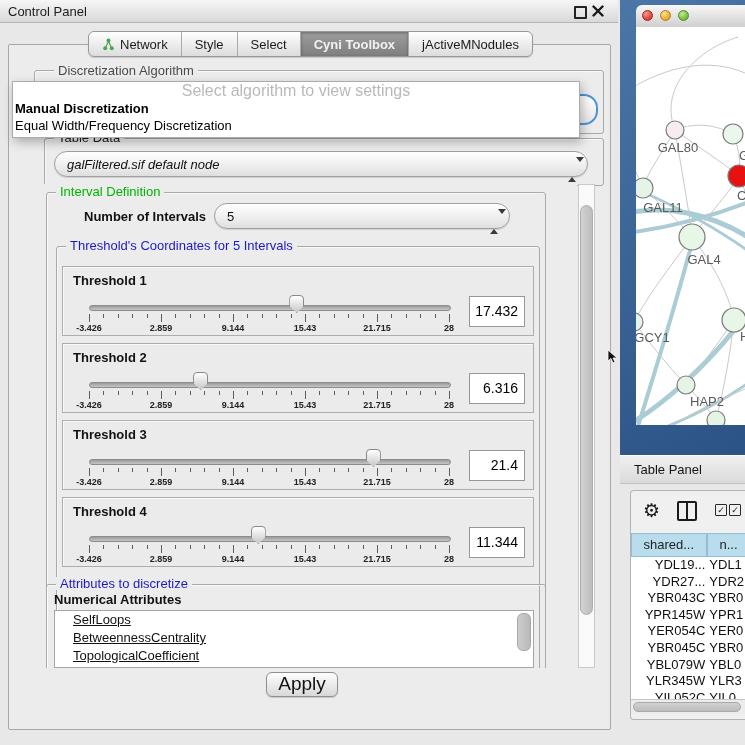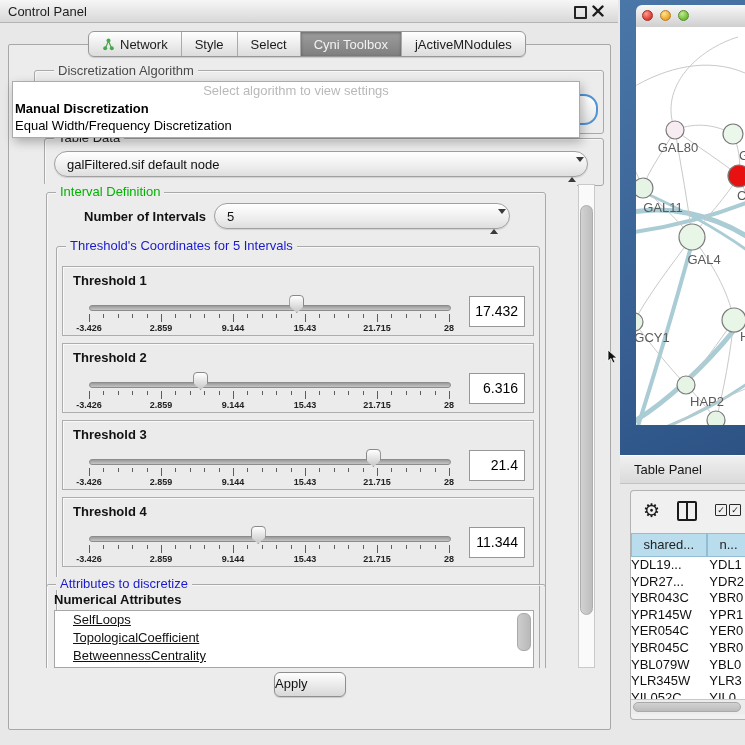--- a/index.html
+++ b/index.html
@@ -15,21 +15,21 @@
   
   .content-frame{position:absolute;left:8px;top:44px;width:601px;height:684px;
      background:#ececec;border:1px solid #a8a8a8;border-radius:2px;}
   
   .tabbar{position:absolute;display:flex;height:24px;border:1px solid #989898;border-radius:6px;
      background:linear-gradient(#ffffff,#dcdcdc);overflow:hidden;box-shadow:0 1px 1px rgba(0,0,0,.15);}
   .tab{display:flex;align-items:center;gap:5px;padding:0 13px;font-size:13px;color:#1b1b1b;
      border-left:1px solid #aaaaaa;cursor:default;white-space:nowrap;}
   .tab:first-child{border-left:none;}
   .tab.selected{background:linear-gradient(#9d9d9d,#7f7f7f);color:#f2f2f2;
-     box-shadow:inset 0 1px 3px rgba(0,0,0,.35);}
+     box-shadow:inset 0 1px 3px rgba(0,0,0,.35);font-weight:bold;}
   #topTabs{left:88px;top:31px;}
   #bottomTabs{left:142px;top:703px;height:22px;}
   
   .group{position:absolute;border:1px solid #a9a9a9;border-radius:3px;
      box-shadow:inset 1px 1px 0 rgba(255,255,255,.65);}
   .group-label{position:absolute;font-size:13px;line-height:13px;background:#ececec;padding:0 4px;z-index:2;}
   .lbl-plain{color:#3c3c3c;} .lbl-green{color:#00b400;} .lbl-blue{color:#1a1acc;}
   
   .combo{position:absolute;height:26px;border:1px solid #a0a0a0;border-radius:13px;
      background:linear-gradient(#ffffff,#ececec 65%,#dedede);box-shadow:0 1px 1px rgba(0,0,0,.12);
@@ -37,21 +37,21 @@
   .spinner{position:absolute;right:11px;top:5px;width:8px;height:16px;}
   .spinner .up{width:0;height:0;border-left:4px solid transparent;border-right:4px solid transparent;
      border-bottom:5px solid #3a3a3a;margin-bottom:3px;}
   .spinner .dn{width:0;height:0;border-left:4px solid transparent;border-right:4px solid transparent;
      border-top:5px solid #3a3a3a;}
   
   .focus-combo{position:absolute;left:560px;top:94px;width:34px;height:27px;border:2px solid #4d94d6;
      border-radius:14px;background:linear-gradient(#fff,#e6e6e6);box-shadow:0 0 3px #8cbcе8;z-index:4;}
   .algo-popup{position:absolute;left:12px;top:81px;width:566px;height:55px;background:#fff;
      border:1px solid #ababab;box-shadow:2px 4px 10px rgba(0,0,0,.28);z-index:5;}
-  .popup-placeholder{height:18px;line-height:18px;text-align:center;color:#b9b9b9;font-size:13px;}
+  .popup-placeholder{height:18px;line-height:18px;text-align:center;color:#b9b9b9;font-size:16px;}
   .popup-opt{height:17px;line-height:17px;font-size:13px;padding-left:2px;color:#000;}
   .popup-opt.bold{font-weight:bold;}
   
   .scroll-area{position:absolute;left:16px;top:184px;width:561px;height:484px;overflow:hidden;background:#ececec;}
   .v-scrollbar{position:absolute;left:578px;top:184px;width:17px;height:484px;background:#fafafa;
      border:1px solid #c9c9c9;box-sizing:border-box;}
   .v-scrollbar .thumb{position:absolute;left:1px;top:20px;width:13px;height:410px;border-radius:7px;
      background:linear-gradient(90deg,#d2d2d2,#bdbdbd);border:1px solid #adadad;box-sizing:border-box;}
   
   .thresh-panel{position:absolute;left:46px;width:470px;height:68px;background:#ebebeb;
@@ -73,22 +73,22 @@
      border:1px solid #979797;box-sizing:border-box;font-size:14px;line-height:29px;
      text-align:right;padding-right:6px;color:#000;}
   
   .attr-title{position:absolute;font-size:13px;font-weight:bold;color:#121212;}
   .attr-list{position:absolute;background:#fff;border:1px solid #a6a6a6;overflow:hidden;}
   .list-item{font-size:13px;line-height:18px;padding-left:18px;color:#111;white-space:nowrap;}
   .list-vsb{position:absolute;right:2px;top:2px;width:12px;height:36px;border-radius:6px;
      background:linear-gradient(90deg,#cdcdcd,#b9b9b9);border:1px solid #a9a9a9;}
   
   .apply-btn{position:absolute;left:266px;top:672px;width:70px;height:23px;border:1px solid #8f8f8f;
-     border-radius:6px;background:linear-gradient(#fefefe,#d8d8d8);font-size:13px;
-     line-height:22px;box-shadow:0 1px 1px rgba(0,0,0,.15);margin-left:8px;}
+     border-radius:6px;background:linear-gradient(#fefefe,#d8d8d8);font-size:19px;text-align:center;
+     line-height:22px;box-shadow:0 1px 1px rgba(0,0,0,.15);}
   
   .net-window{position:absolute;left:620px;top:0;width:125px;height:455px;
      background:linear-gradient(150deg,#4a76a8,#2d5385);}
   .net-titlebar{position:absolute;left:16px;top:5px;width:109px;height:22px;
      background:linear-gradient(#f8f8f8,#cfcfcf);border-radius:6px 0 0 0;border-bottom:1px solid #9a9a9a;}
   .tl{position:absolute;top:5px;width:11px;height:11px;border-radius:50%;box-sizing:border-box;}
   .tl.red{left:6px;background:radial-gradient(circle at 35% 30%,#ff9c90,#e0463d 60%,#c02f27);border:1px solid #a52a22;}
   .tl.yellow{left:24px;background:radial-gradient(circle at 35% 30%,#ffe49a,#eead31 60%,#d18d1f);border:1px solid #b67c1a;}
   .tl.green{left:42px;background:radial-gradient(circle at 35% 30%,#c4e896,#79c23f 60%,#5ba32c);border:1px solid #4f8f26;}
   .net-canvas{position:absolute;left:16px;top:27px;width:109px;height:398px;background:#ffffff;overflow:hidden;}
@@ -103,21 +103,21 @@
   .col-ico{position:absolute;left:46px;top:10px;width:16px;height:16px;border:2px solid #1a1a1a;border-radius:2px;}
   .col-ico:before{content:"";position:absolute;left:7px;top:0;width:2px;height:16px;background:#1a1a1a;}
   .chk{position:absolute;top:13px;width:10px;height:10px;border:1.5px solid #2a2a2a;border-radius:1px;
      font-size:9px;line-height:10px;text-align:center;color:#222;font-family:"DejaVu Sans",sans-serif;}
   .thead{position:absolute;left:0;top:42px;width:115px;height:24px;display:flex;}
   .th{box-sizing:border-box;background:#badded;border:1px solid #93bdd2;font-size:13px;
      line-height:22px;text-align:center;color:#222;overflow:hidden;white-space:nowrap;}
   .th.c1{width:77px;} .th.c2{width:40px;text-align:left;padding-left:12px;}
   .tbody{position:absolute;left:0;top:66px;width:115px;height:142px;background:#fff;overflow:hidden;}
   .trow{display:flex;height:16.6px;font-size:13px;line-height:16.6px;background:#fff;}
-  .tc1{width:77px;text-align:left;overflow:hidden;white-space:nowrap;}
+  .tc1{width:77px;text-align:right;overflow:hidden;white-space:nowrap;}
   .tc2{width:38px;overflow:hidden;white-space:nowrap;padding-left:4px;}
   .h-scrollbar{position:absolute;left:0px;top:208px;width:115px;height:14px;background:#ececec;border-top:1px solid #c6c6c6;}
   .h-scrollbar .thumb{position:absolute;left:2px;top:1.5px;width:108px;height:10px;border-radius:5px;
      background:linear-gradient(#d2d2d2,#bcbcbc);border:1px solid #a9a9a9;box-sizing:border-box;}
   .cursor{position:absolute;left:607px;top:349px;z-index:9;}
   svg text{font-family:"Liberation Sans",sans-serif;}
 </style>
 </head>
 <body>
 
@@ -162,21 +162,21 @@
   <div class="focus-combo"></div>
 
   <div class="algo-popup">
     <div class="popup-placeholder">Select algorithm to view settings</div>
     <div class="popup-opt bold">Manual Discretization</div>
     <div class="popup-opt">Equal Width/Frequency Discretization</div>
   </div>
 
   <div class="group" style="left:44px;top:138px;width:558px;height:46px;"></div>
   <div class="group-label lbl-plain" style="left:54px;top:131px;color:#1c1c1c;z-index:3;">Table Data</div>
-  <div class="combo" style="left:54px;top:151px;width:534px;">
+  <div class="combo" style="left:54px;top:151px;width:534px;font-style:italic;">
     <span>galFiltered.sif default node</span>
     <span class="spinner"><span class="up"></span><span class="dn"></span></span>
   </div>
 
   <div class="scroll-area">
 
     <div class="group" style="left:30px;top:8px;width:498px;height:566px;"></div>
     <div class="group-label lbl-green" style="left:40px;top:1px;">Interval Definition</div>
 
     <div class="attr-title" style="left:68px;top:25px;">Number of Intervals</div>
@@ -364,22 +364,22 @@
       </div>
       <div class="t-value">11.344</div>
     </div>
 
     <div class="group" style="left:30px;top:400px;width:498px;height:95px;"></div>
     <div class="group-label lbl-blue" style="left:40px;top:393px;">Attributes to discretize</div>
     <div class="attr-title" style="left:38px;top:408px;text-align:center;">Numerical Attributes</div>
     <div class="attr-list" style="left:38px;top:426px;width:478px;height:56px;text-decoration:underline;">
       <div class="items">
           <div class="list-item">SelfLoops</div>
+          <div class="list-item">BetweennessCentrality</div>
           <div class="list-item">TopologicalCoefficient</div>
-          <div class="list-item">BetweennessCentrality</div>
         </div>
       <div class="list-vsb"></div>
     </div>
   </div>
 
   <div class="v-scrollbar">
     <div class="thumb"></div>
   </div>
 
   <div class="apply-btn">Apply</div>

